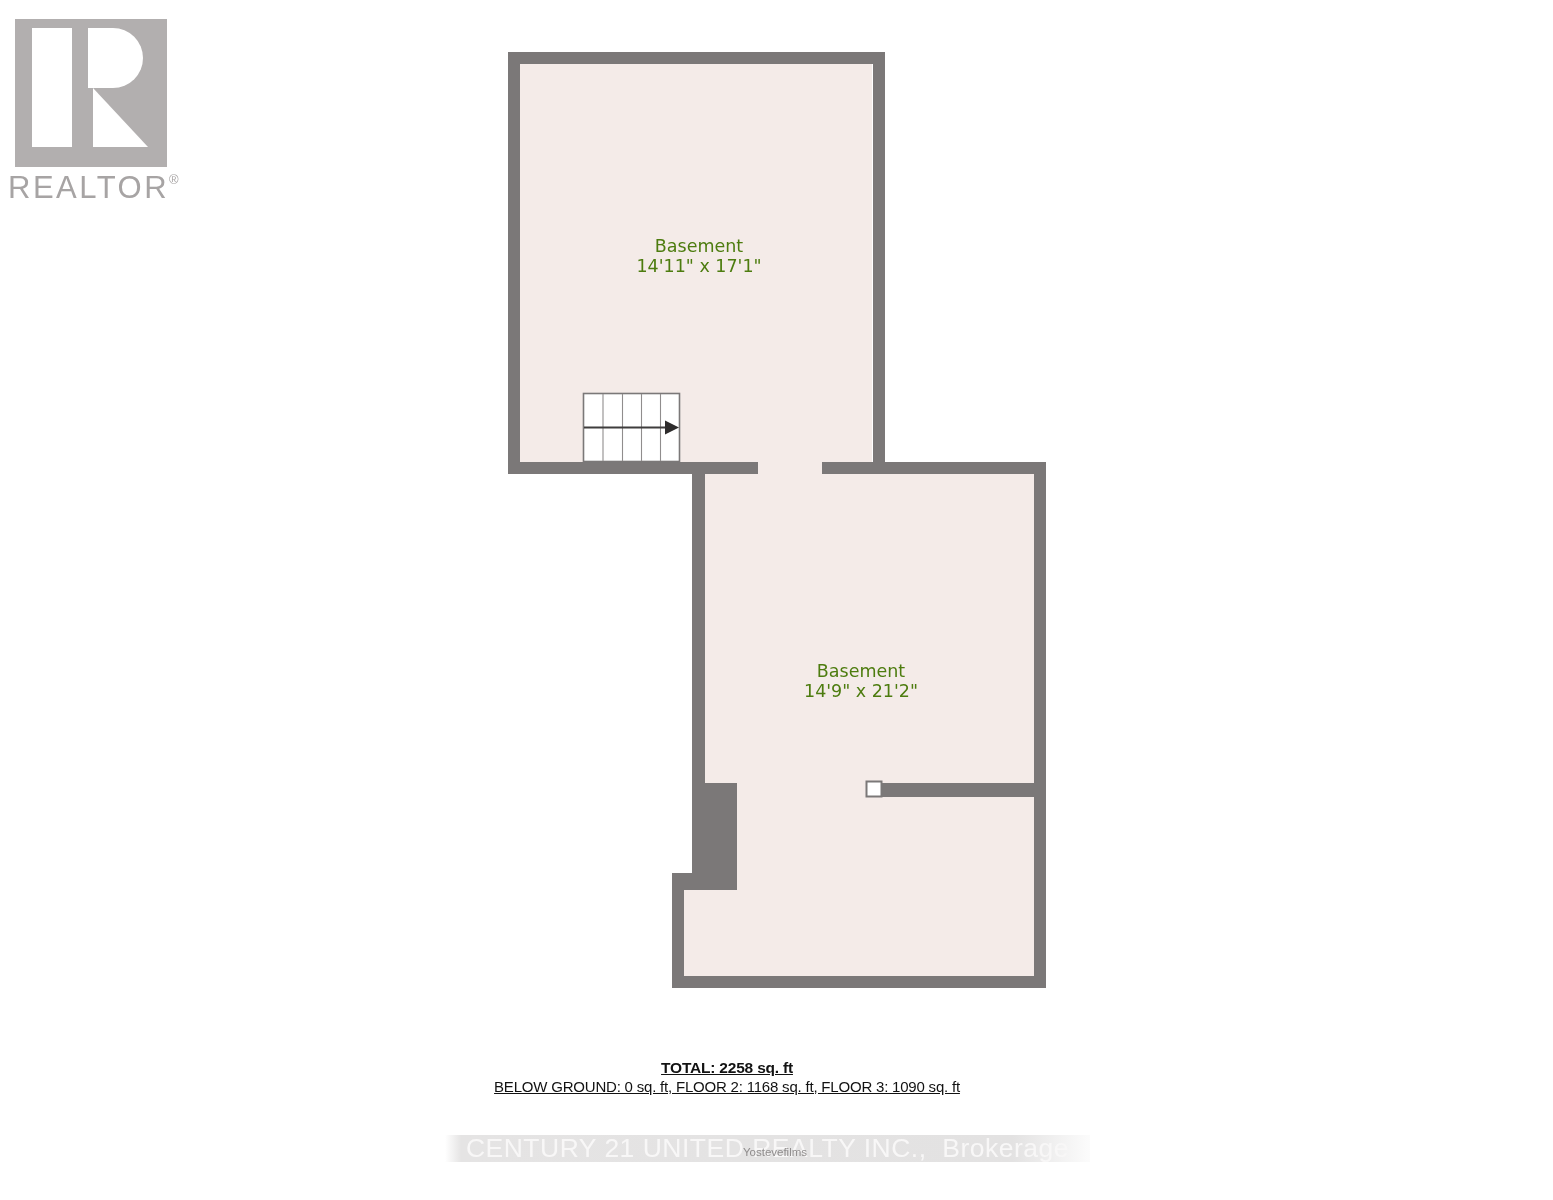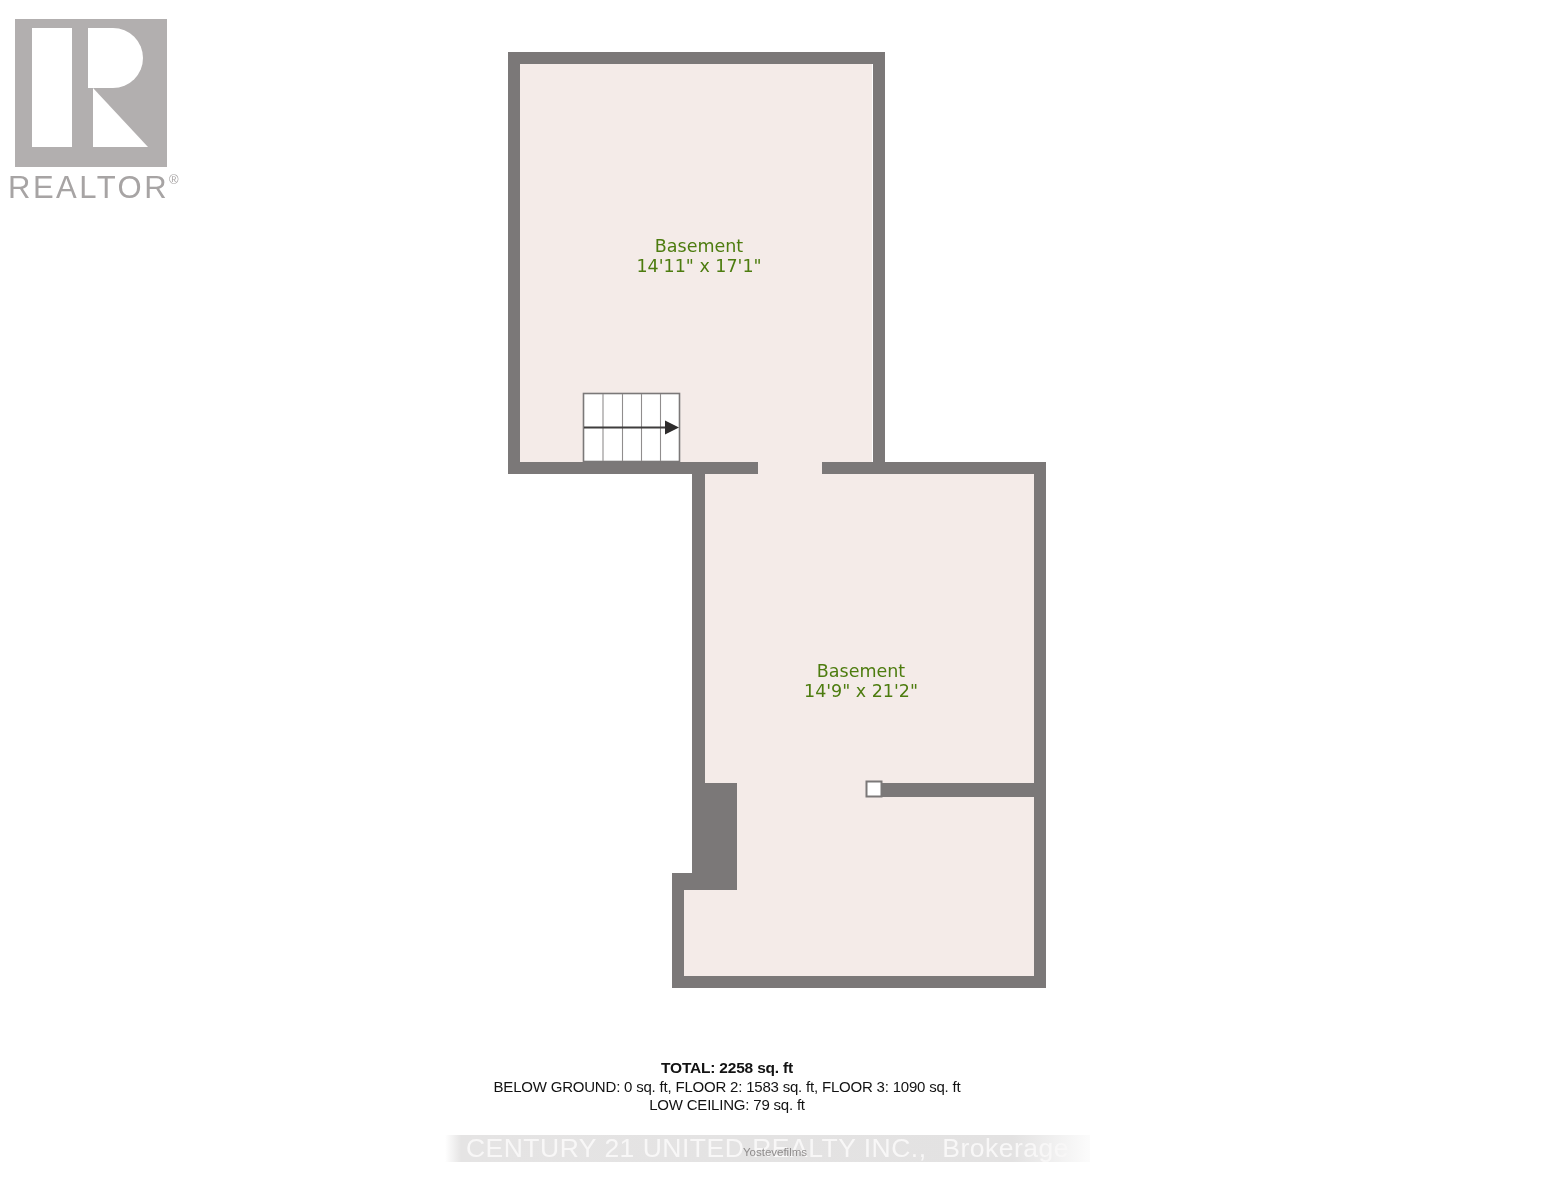--- a/index.html
+++ b/index.html
@@ -56,20 +56,21 @@
 
   
   .summary{
     left:427px;top:1059px;width:600px;
     text-align:center;
     font-size:15px;
     line-height:18.5px;
     letter-spacing:-0.2px;
     color:#121212;
     white-space:nowrap;
+    text-decoration:underline;
   }
   .summary .total{font-weight:bold;font-size:15.5px;}
 
   .credit{
     left:775px;top:1146px;
     transform:translateX(-50%);
     font-size:11.5px;
     color:#8f8c8c;
     text-align:right;
   }
@@ -135,19 +136,18 @@
 
   <div class="abs room-label room-label-lower">
     <div>Basement</div>
     <div>14'9" x 21'2"</div>
   </div>
 
   <div class="abs watermark-band">CENTURY 21 UNITED REALTY INC.,  Brokerage</div>
 
   <div class="abs summary">
     <div class="total">TOTAL: 2258 sq. ft</div>
-    <div>BELOW GROUND: 0 sq. ft, FLOOR 2: 1583 sq. ft, FLOOR 3: 1090 sq. ft</div>
-    <div>LOW CEILING: 79 sq. ft</div>
+    <div>BELOW GROUND: 0 sq. ft, FLOOR 2: 1168 sq. ft, FLOOR 3: 1090 sq. ft</div>
   </div>
 
   <div class="abs credit">Yostevefilms</div>
 
 </div>
 
 </body></html>

